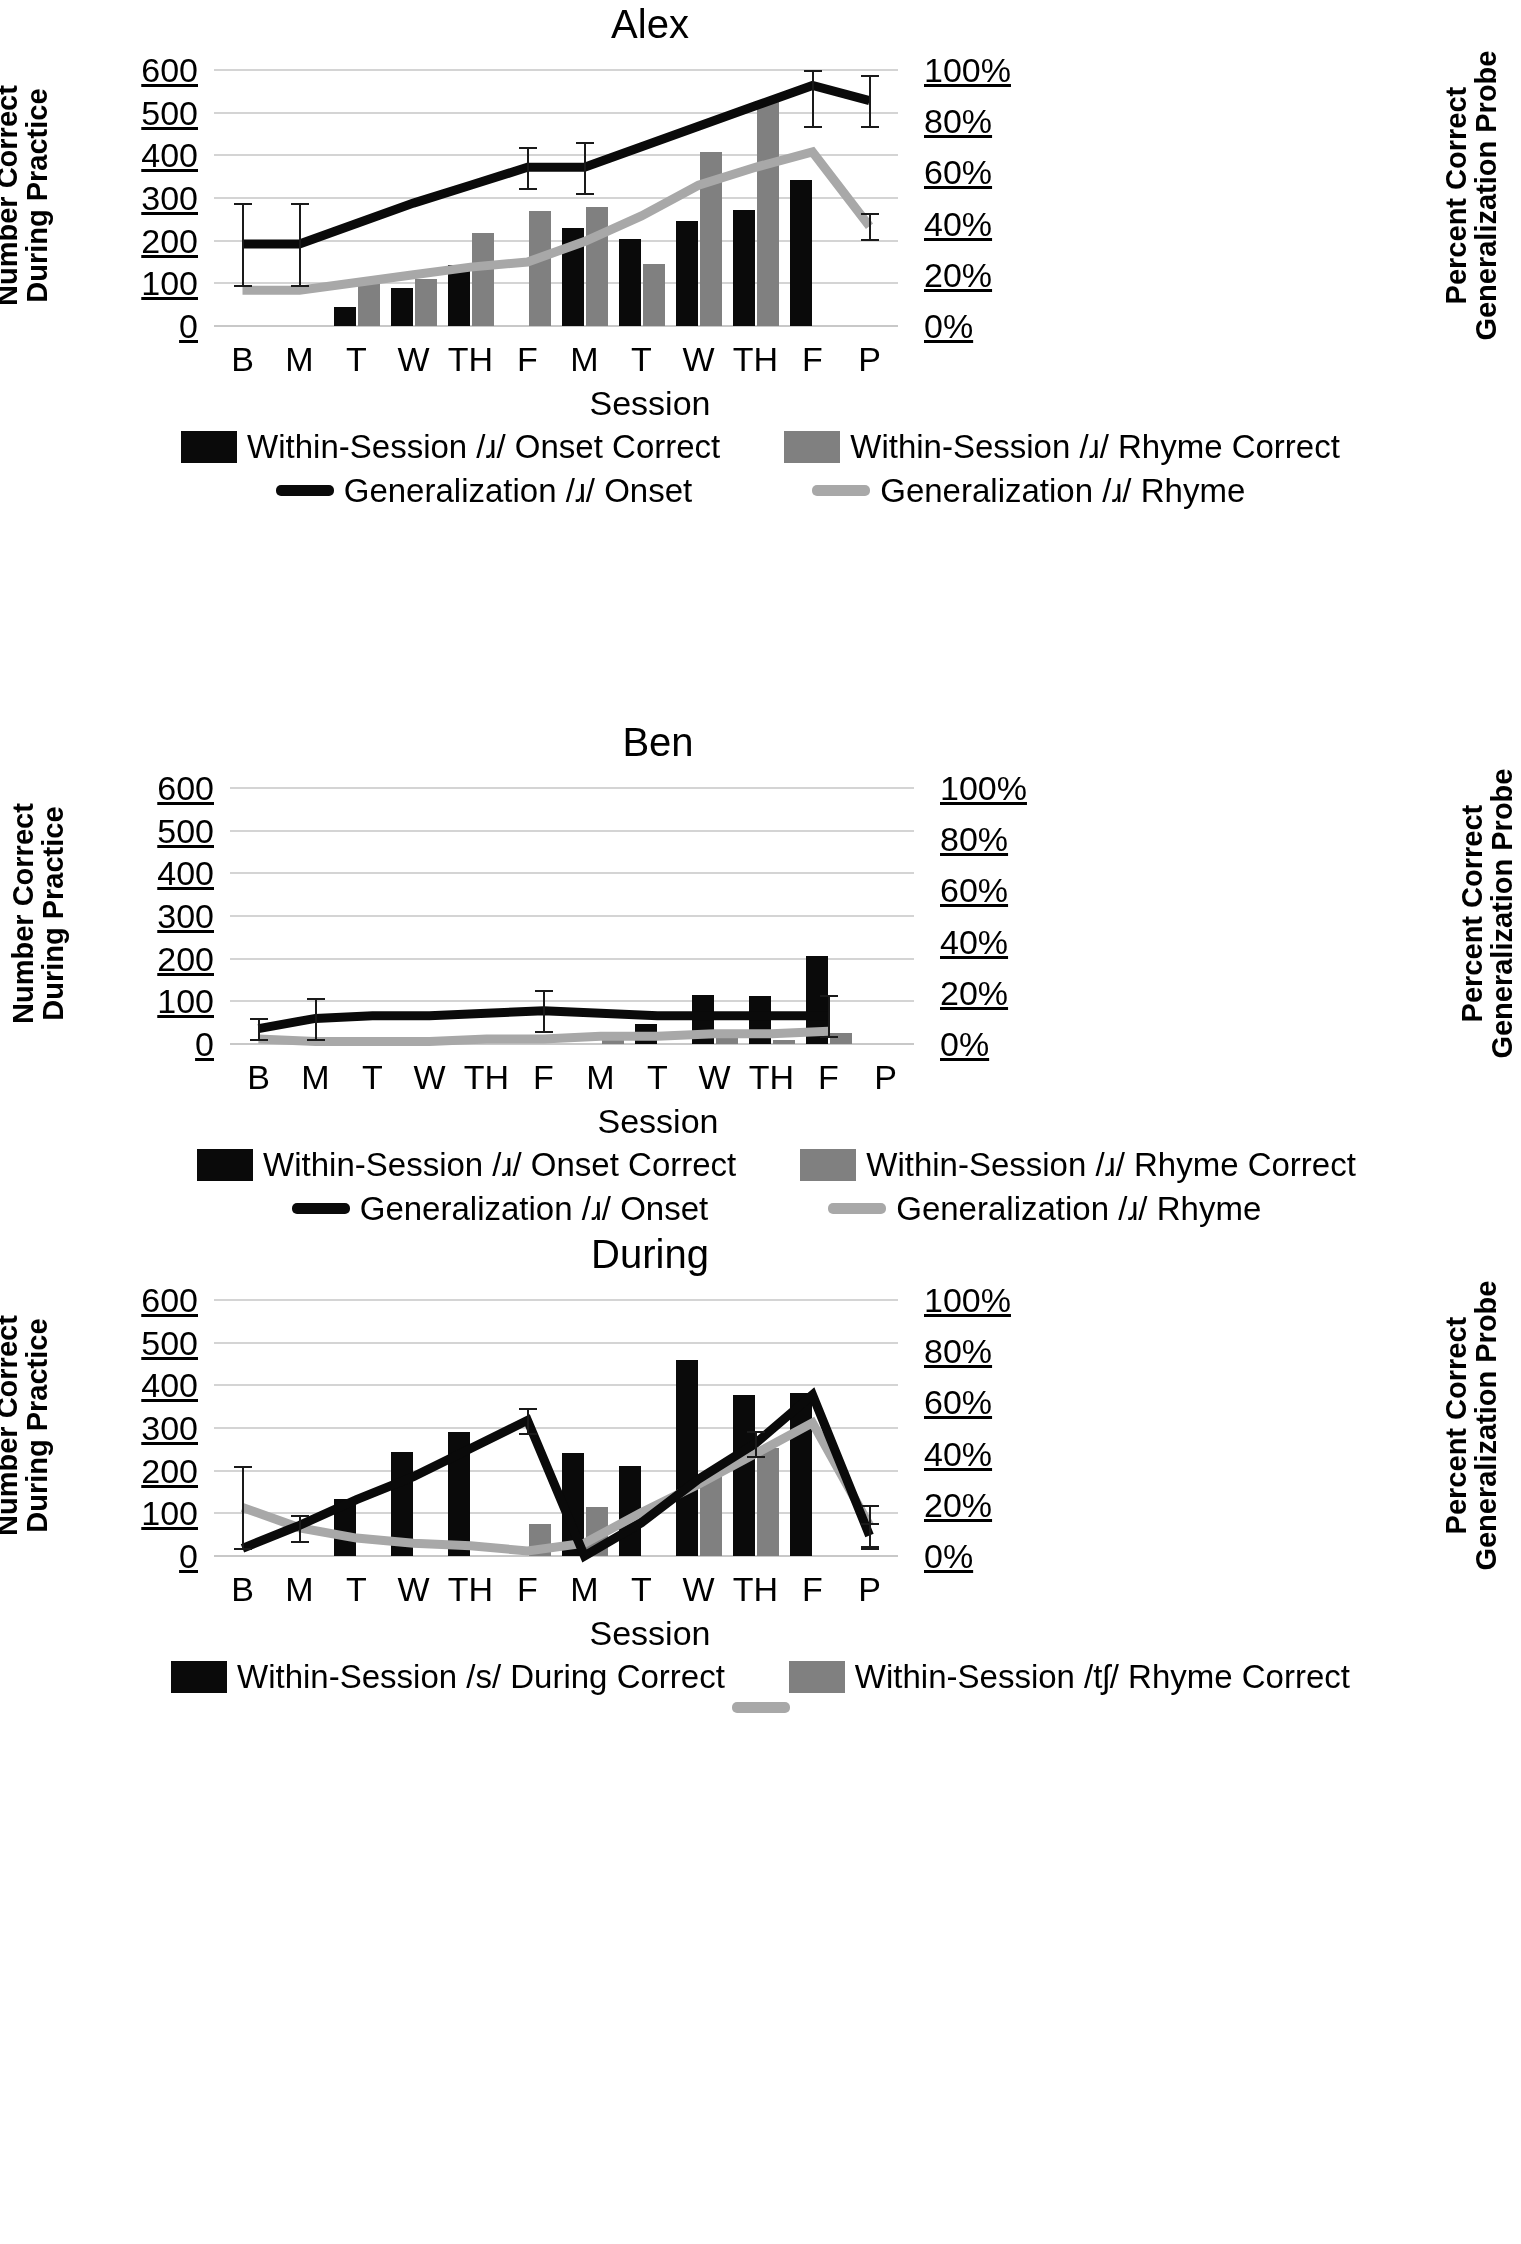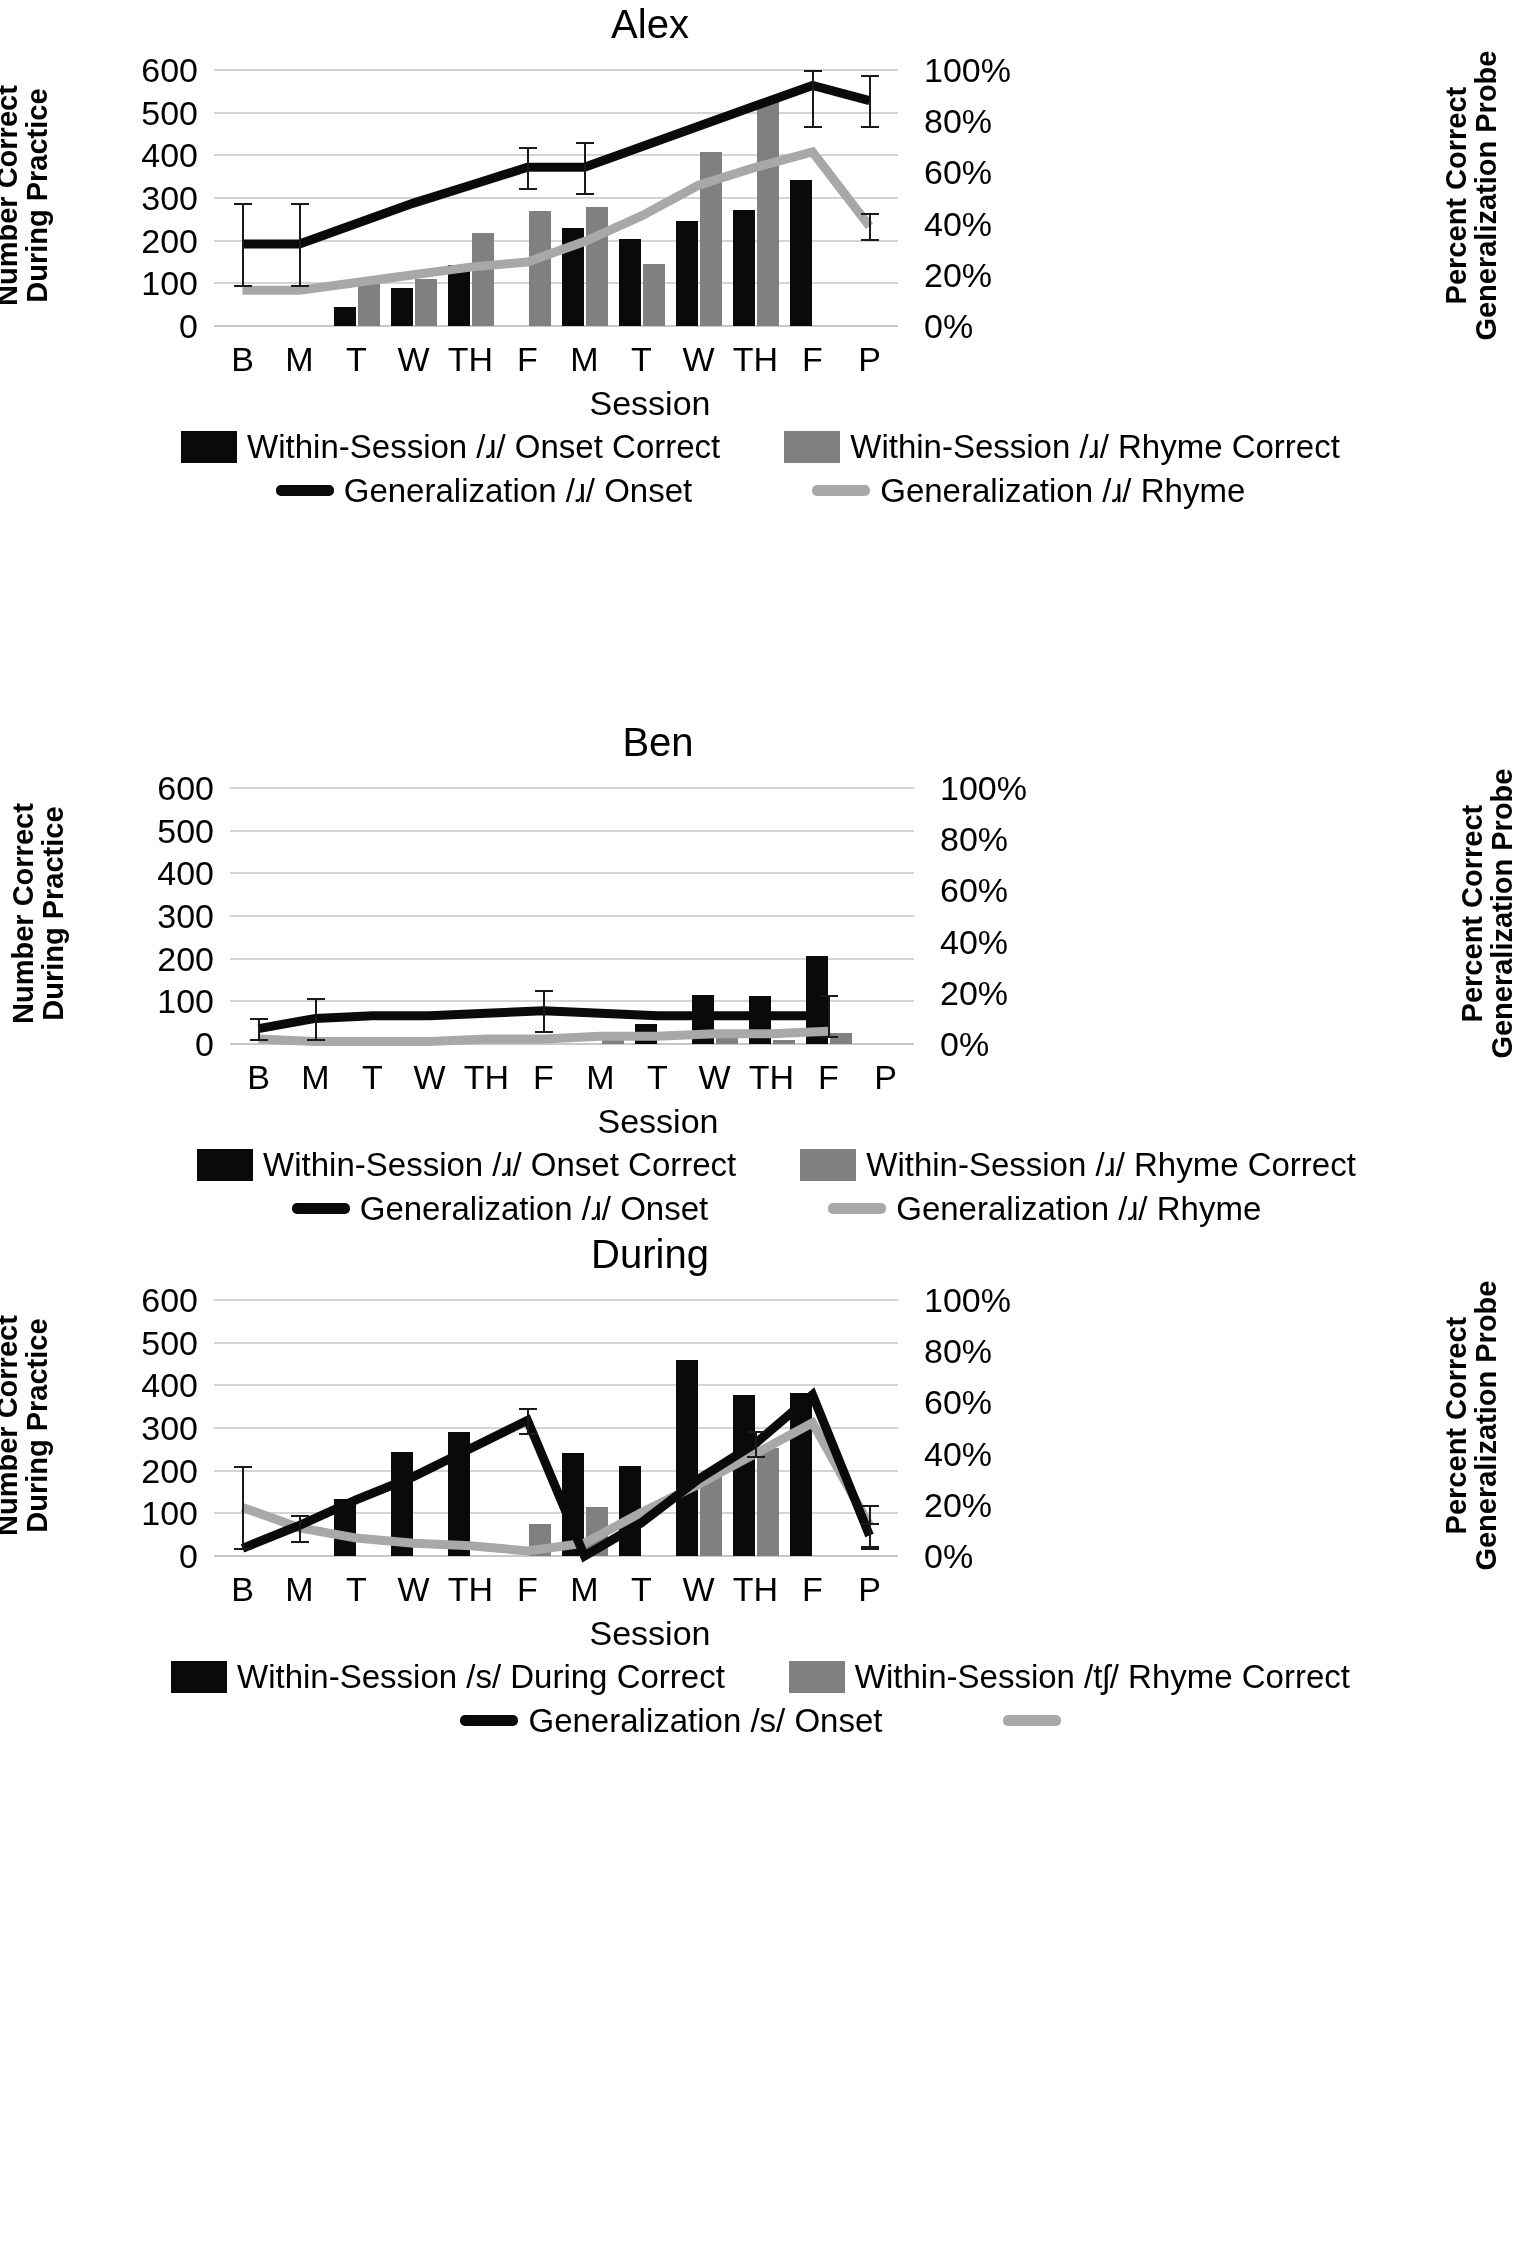--- a/index.html
+++ b/index.html
@@ -51,20 +51,21 @@
     right: -96px;
     transform: rotate(-90deg);
     transform-origin: center center;
   }
 
   .ytick {
     position: absolute;
     font-size: 34px;
     line-height: 1;
     white-space: nowrap;
+    text-decoration: underline;
   }
   .ytick.left  { text-align: right; right: 0; }
   .ytick.right { text-align: left; left: 0; }
 
   .gridline {
     position: absolute;
     height: 2px;
     background: #d4d4d4;
   }
   .gridline.zero { background: #c8c8c8; }
@@ -439,22 +440,18 @@
             <div class="swatch-box black"></div>
             <div>Within-Session /s/ During Correct</div>
           </div>
           <div class="legend-item">
             <div class="swatch-box gray"></div>
             <div>Within-Session /tʃ/ Rhyme Correct</div>
           </div>
         </div>
         <div class="legend-row" style="gap: 120px;">
           <div class="legend-item">
-            <div class="swatch-line black"></div>
-            <div>Generalization /s/ Onset</div>
-          </div>
-          <div class="legend-item">
             <div class="swatch-line gray"></div>
           </div>
         </div>
       </div>
     </div>
   </div>
 
 </body></html>

